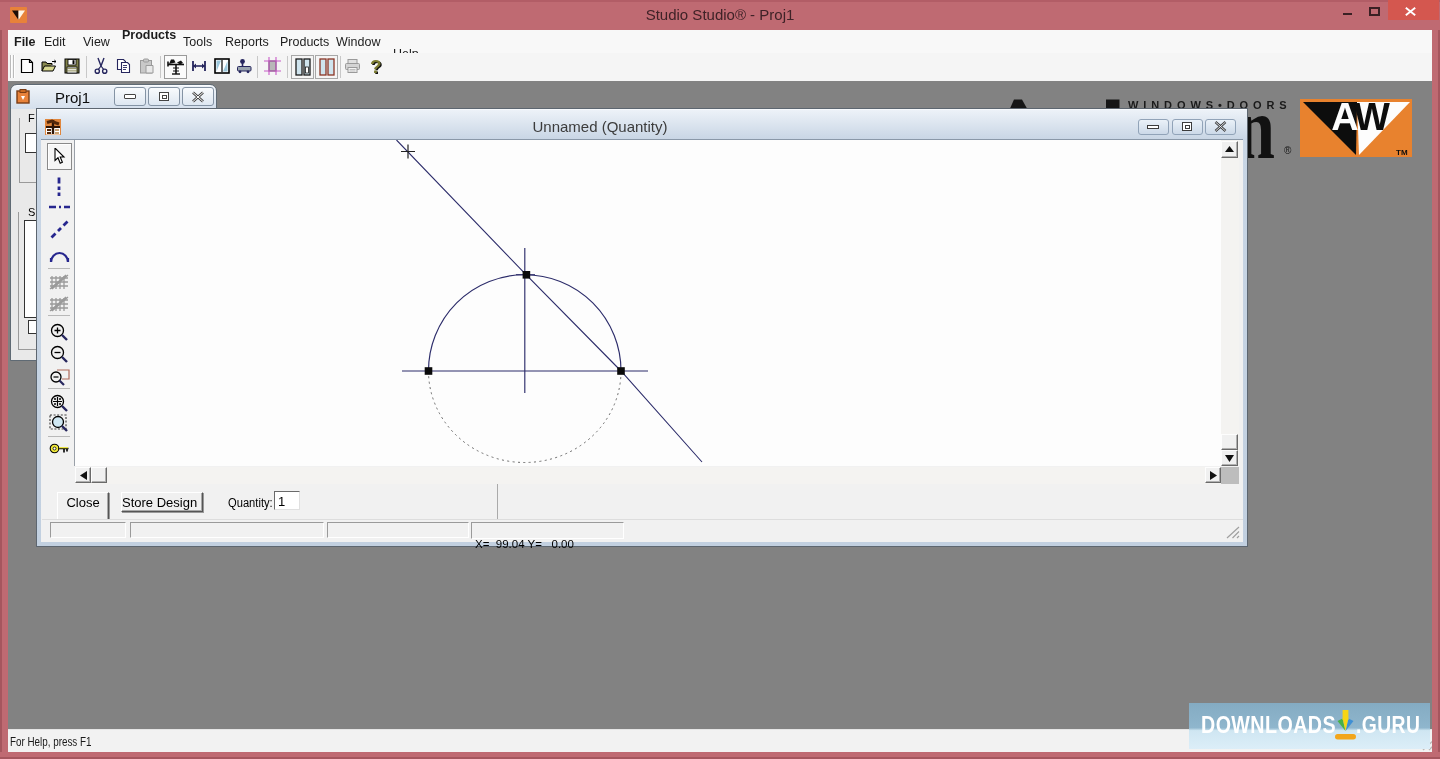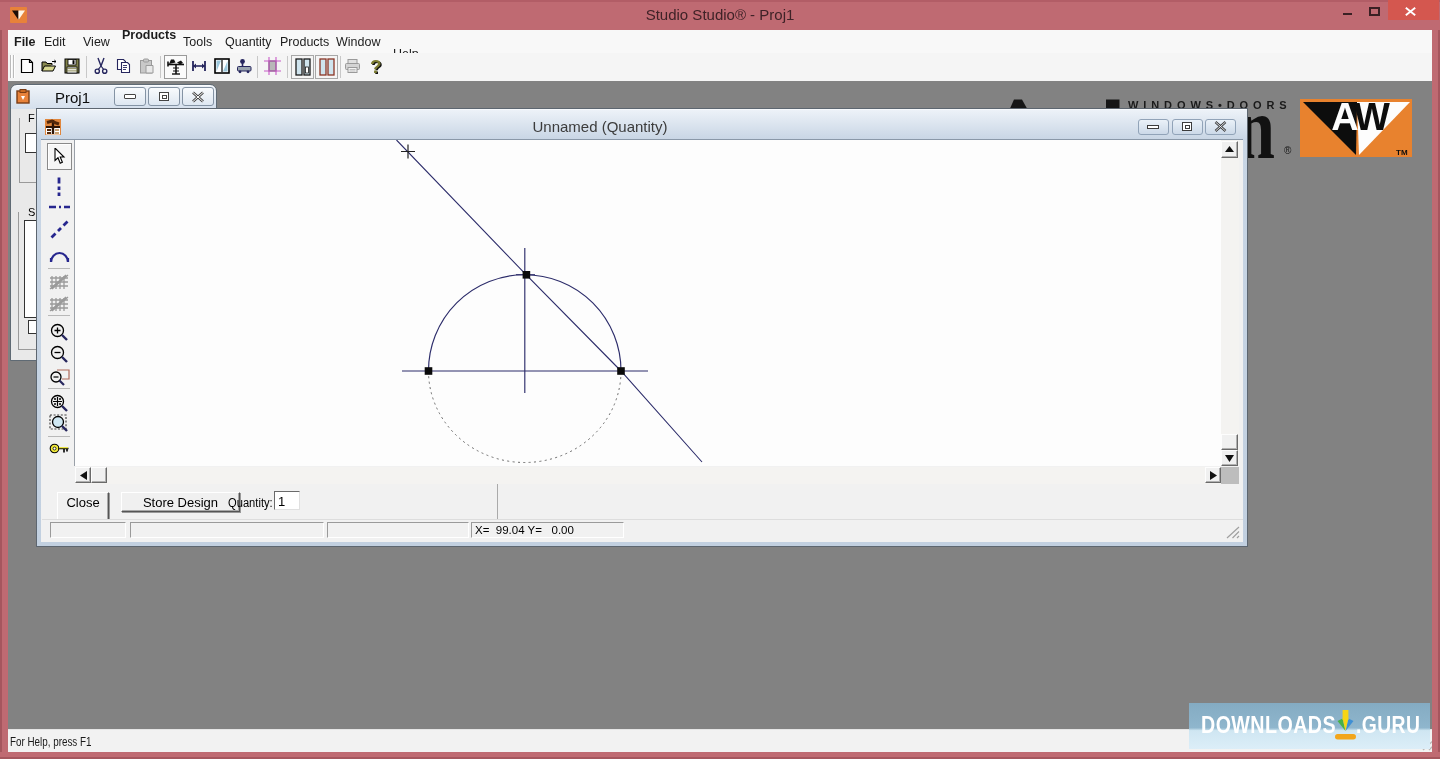--- a/index.html
+++ b/index.html
@@ -27,21 +27,21 @@
 <svg class="abs" style="left:1405px;top:7px;" width="11" height="9" viewBox="0 0 11 9">
   <path d="M0.8,0.8 L10.2,8.2 M10.2,0.8 L0.8,8.2" stroke="#ffffff" stroke-width="1.9"></path>
 </svg>
 
 <div class="abs" style="left:8px;top:30px;width:1424px;height:23px;background:#f8f8f8;"></div>
 <div class="abs nav" style="left:14px;top:35px;font-weight:bold;">File</div>
 <div class="abs nav" style="left:44px;top:35px;">Edit</div>
 <div class="abs nav" style="left:83px;top:35px;">View</div>
 <div class="abs nav" style="left:122px;top:28px;font-weight:bold;">Products</div>
 <div class="abs nav" style="left:183px;top:35px;">Tools</div>
-<div class="abs nav" style="left:225px;top:35px;">Quantity</div>
+<div class="abs nav" style="left:225px;top:35px;">Reports</div>
 <div class="abs nav" style="left:280px;top:35px;">Products</div>
 <div class="abs nav" style="left:336px;top:35px;">Window</div>
 <div class="abs nav" style="left:393px;top:35px;margin-top:12px;">Help</div>
 
 <div class="abs" style="left:8px;top:53px;width:1424px;height:28px;background:#f5f5f5;"></div>
 <div class="abs" style="left:10px;top:55px;width:1px;height:23px;background:#bbb;box-shadow:3px 0 0 #bbb, 1px 0 0 #fff, 4px 0 0 #fff;"></div>
 <div id="tb-icons">
 
 <div class="abs" style="left:86px;top:56px;width:1px;height:22px;background:#c8c8c8;"></div>
 <div class="abs" style="left:160px;top:56px;width:1px;height:22px;background:#c8c8c8;"></div>
@@ -353,29 +353,29 @@
   <div class="abs" style="left:91px;top:467px;width:16px;height:16px;background:#f0f0f0;border:1px solid;border-color:#fdfdfd #6a6a6a #6a6a6a #fdfdfd;box-shadow:inset -1px -1px 0 #b0b0b0;"></div>
   <div class="abs" style="left:1205px;top:467px;width:16px;height:16px;background:#f0f0f0;border:1px solid;border-color:#fdfdfd #6a6a6a #6a6a6a #fdfdfd;box-shadow:inset -1px -1px 0 #b0b0b0;"></div>
   <svg class="abs" style="left:1210px;top:471px;" width="7" height="9">
       <polygon points="0,0 0,9 7,4.5" fill="#111"></polygon>
     </svg>
   <div class="abs" style="left:1221px;top:467px;width:18px;height:17px;background:#bdbdbd;"></div>
 
   <div class="abs" style="left:42px;top:484px;width:1201px;height:35px;background:#f1f1f1;"></div>
   <div class="abs" style="left:497px;top:484px;width:1px;height:35px;background:#aaa;"></div>
   <div class="abs" style="left:57px;top:492px;width:52px;height:32px;background:#f0f0f0;border:1px solid;border-color:#fff #555 #555 #fff;box-shadow:inset -1px -1px 0 #a8a8a8, 1px 1px 0 #999;font-size:13px;text-align:center;line-height:19px;color:#000;">Close</div>
-  <div class="abs" style="left:121px;top:492px;width:119px;height:20px;background:#f0f0f0;border:1px solid;border-color:#fff #555 #555 #fff;box-shadow:inset -1px -1px 0 #a8a8a8, 1px 1px 0 #999;font-size:13px;text-align:center;line-height:19px;color:#000;">Store Design</div>
+  <div class="abs" style="left:121px;top:492px;width:82px;height:20px;background:#f0f0f0;border:1px solid;border-color:#fff #555 #555 #fff;box-shadow:inset -1px -1px 0 #a8a8a8, 1px 1px 0 #999;font-size:13px;line-height:19px;color:#000;">Store Design</div>
   <div class="abs" style="left:228px;top:496px;font-size:12px;color:#000;transform:scaleX(0.93);transform-origin:0 0;">Quantity:</div>
   <div class="abs" style="left:274px;top:491px;width:26px;height:19px;background:#fff;border:1px solid;border-color:#6a6a6a #e0e0e0 #e0e0e0 #6a6a6a;font-size:13px;color:#000;padding:2px 0 0 3px;">1</div>
 
   <div class="abs" style="left:42px;top:519px;width:1201px;height:23px;background:#f1f1f1;border-top:1px solid #ddd;"></div>
   <div class="abs" style="left:50px;top:522px;width:76px;height:16px;border:1px solid;border-color:#9a9a9a #fff #fff #9a9a9a;"></div>
   <div class="abs" style="left:130px;top:522px;width:194px;height:16px;border:1px solid;border-color:#9a9a9a #fff #fff #9a9a9a;"></div>
   <div class="abs" style="left:327px;top:522px;width:142px;height:16px;border:1px solid;border-color:#9a9a9a #fff #fff #9a9a9a;"></div>
-  <div class="abs" style="left:471px;top:522px;width:153px;height:16px;border:1px solid;border-color:#9a9a9a #fff #fff #9a9a9a;font-size:11.5px;color:#000;padding:1px 0 0 3px;white-space:pre;">X=  99.04 Y=   0.00</div>
+  <div class="abs" style="left:471px;top:522px;width:153px;height:16px;border:1px solid;border-color:#9a9a9a #fff #fff #9a9a9a;font-size:11.5px;color:#000;padding:15px 0 0 3px;white-space:pre;">X=  99.04 Y=   0.00</div>
   <svg class="abs" style="left:1226px;top:526px;" width="14" height="13" viewBox="0 0 14 13">
     <path d="M13,1 L1,12 M13,5.5 L6.5,12 M13,10 L11,12" stroke="#a0a0a0" stroke-width="1.2" fill="none"></path>
   </svg>
 </div>
 
 <div class="abs" style="left:8px;top:729px;width:1424px;height:23px;background:#f2f2f2;border-top:1px solid #e5e5e5;"></div>
 <div class="abs" style="left:10px;top:735px;font-size:12px;color:#1a1a1a;transform:scaleX(0.82);transform-origin:0 0;">For Help, press F1</div>
 <svg class="abs" style="left:1422px;top:738px;" width="14" height="13" viewBox="0 0 14 13">
   <path d="M13,1 L1,12 M13,6 L7,12 M13,11 L12,12" stroke="#b9b9b9" stroke-width="1.3" fill="none"></path>
 </svg>

